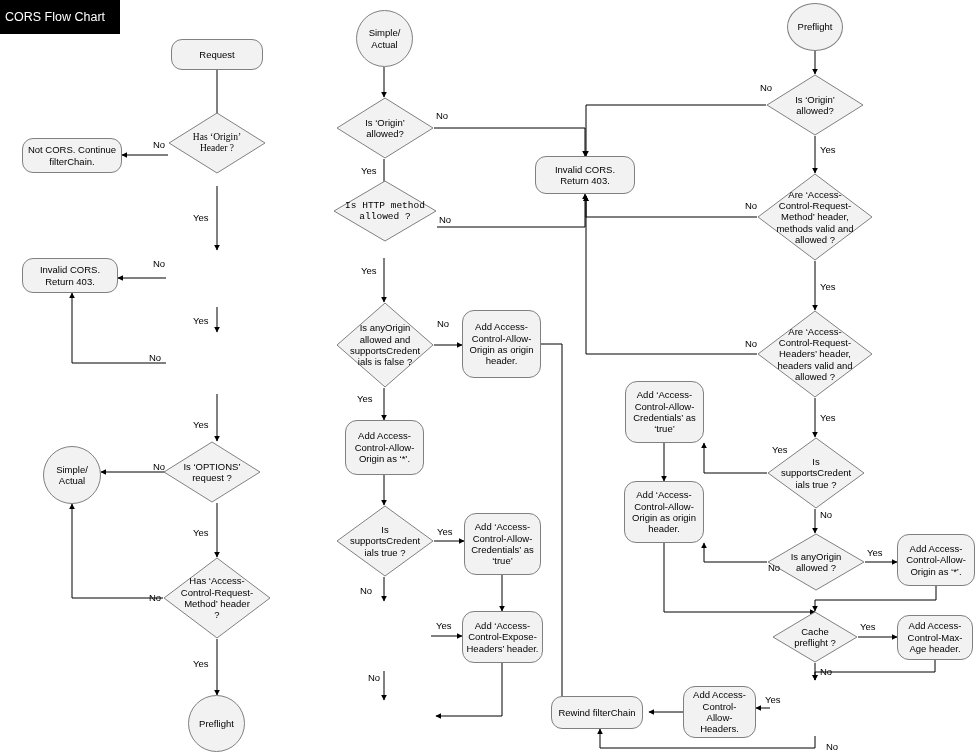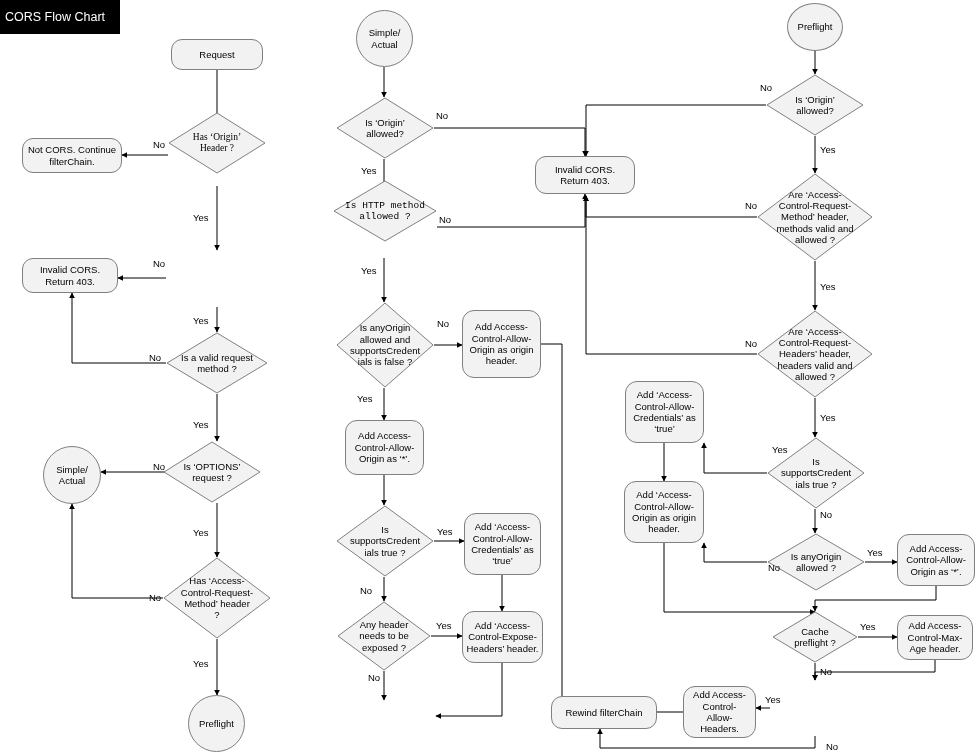--- a/index.html
+++ b/index.html
@@ -167,27 +167,20 @@
     <span>Not CORS. Continue
 filterChain.</span>
   </div>
 
 
   <div class="node round" style="left:22px;top:258px;width:96px;height:35px;">
     <span>Invalid CORS.
 Return 403.</span>
   </div>
 
-  <div class="node diamond" style="left:166px;top:332px;width:102px;height:62px;">
-    <svg class="dshape" viewBox="0 0 102 62" preserveAspectRatio="none">
-      <polygon points="51,1 101,31 51,61 1,31" fill="#f2f2f2" stroke="#808080" stroke-width="1"></polygon>
-    </svg>
-    <span class="dlabel">Is a valid request
-method ?</span>
-  </div>
 
   <div class="node diamond" style="left:163px;top:441px;width:98px;height:62px;">
     <svg class="dshape" viewBox="0 0 98 62" preserveAspectRatio="none">
       <polygon points="49,1 97,31 49,61 1,31" fill="#f2f2f2" stroke="#808080" stroke-width="1"></polygon>
     </svg>
     <span class="dlabel">Is ‘OPTIONS’
 request ?</span>
   </div>
 
   <div class="node circle" style="left:43px;top:446px;width:58px;height:58px;">
@@ -267,28 +260,20 @@
 ials true ?</span>
   </div>
 
   <div class="node rect" style="left:464px;top:513px;width:77px;height:62px;">
     <span>Add ‘Access-
 Control-Allow-
 Credentials’ as
 ‘true’</span>
   </div>
 
-  <div class="node diamond" style="left:337px;top:601px;width:94px;height:70px;">
-    <svg class="dshape" viewBox="0 0 94 70" preserveAspectRatio="none">
-      <polygon points="47,1 93,35 47,69 1,35" fill="#f2f2f2" stroke="#808080" stroke-width="1"></polygon>
-    </svg>
-    <span class="dlabel">Any header
-needs to be
-exposed ?</span>
-  </div>
 
   <div class="node rect" style="left:462px;top:611px;width:81px;height:52px;">
     <span>Add ‘Access-
 Control-Expose-
 Headers’ header.</span>
   </div>
 
 
   <div class="node circle" style="left:787px;top:3px;width:56px;height:48px;">
     <span>Preflight</span>
@@ -376,21 +361,21 @@
   </div>
 
 
   <div class="node rect" style="left:683px;top:686px;width:73px;height:52px;">
     <span>Add Access-
 Control-
 Allow-
 Headers.</span>
   </div>
 
-  <div class="node round" style="left:551px;top:696px;width:106px;height:33px;">
+  <div class="node round" style="left:551px;top:696px;width:92px;height:33px;">
     <span>Rewind filterChain</span>
   </div>
 
   <div class="edge-label" style="left:153px;top:139px;">No</div>
   <div class="edge-label" style="left:193px;top:212px;">Yes</div>
   <div class="edge-label" style="left:153px;top:258px;">No</div>
   <div class="edge-label" style="left:193px;top:315px;">Yes</div>
   <div class="edge-label" style="left:149px;top:352px;">No</div>
   <div class="edge-label" style="left:193px;top:419px;">Yes</div>
   <div class="edge-label" style="left:153px;top:461px;">No</div>

